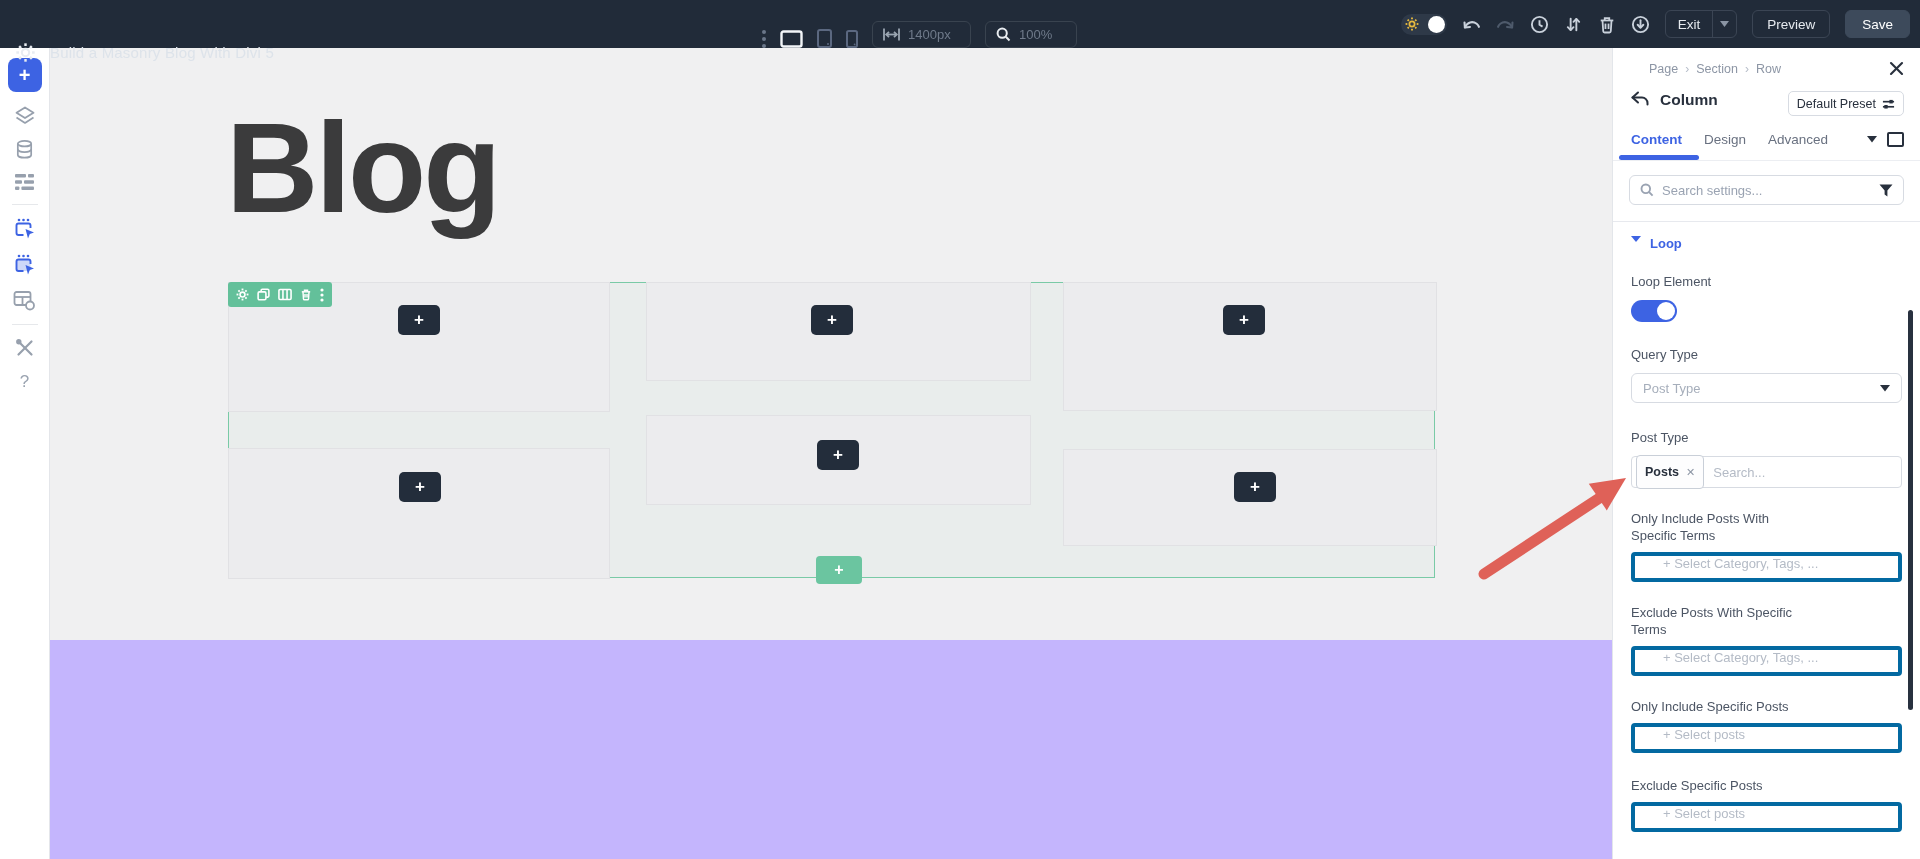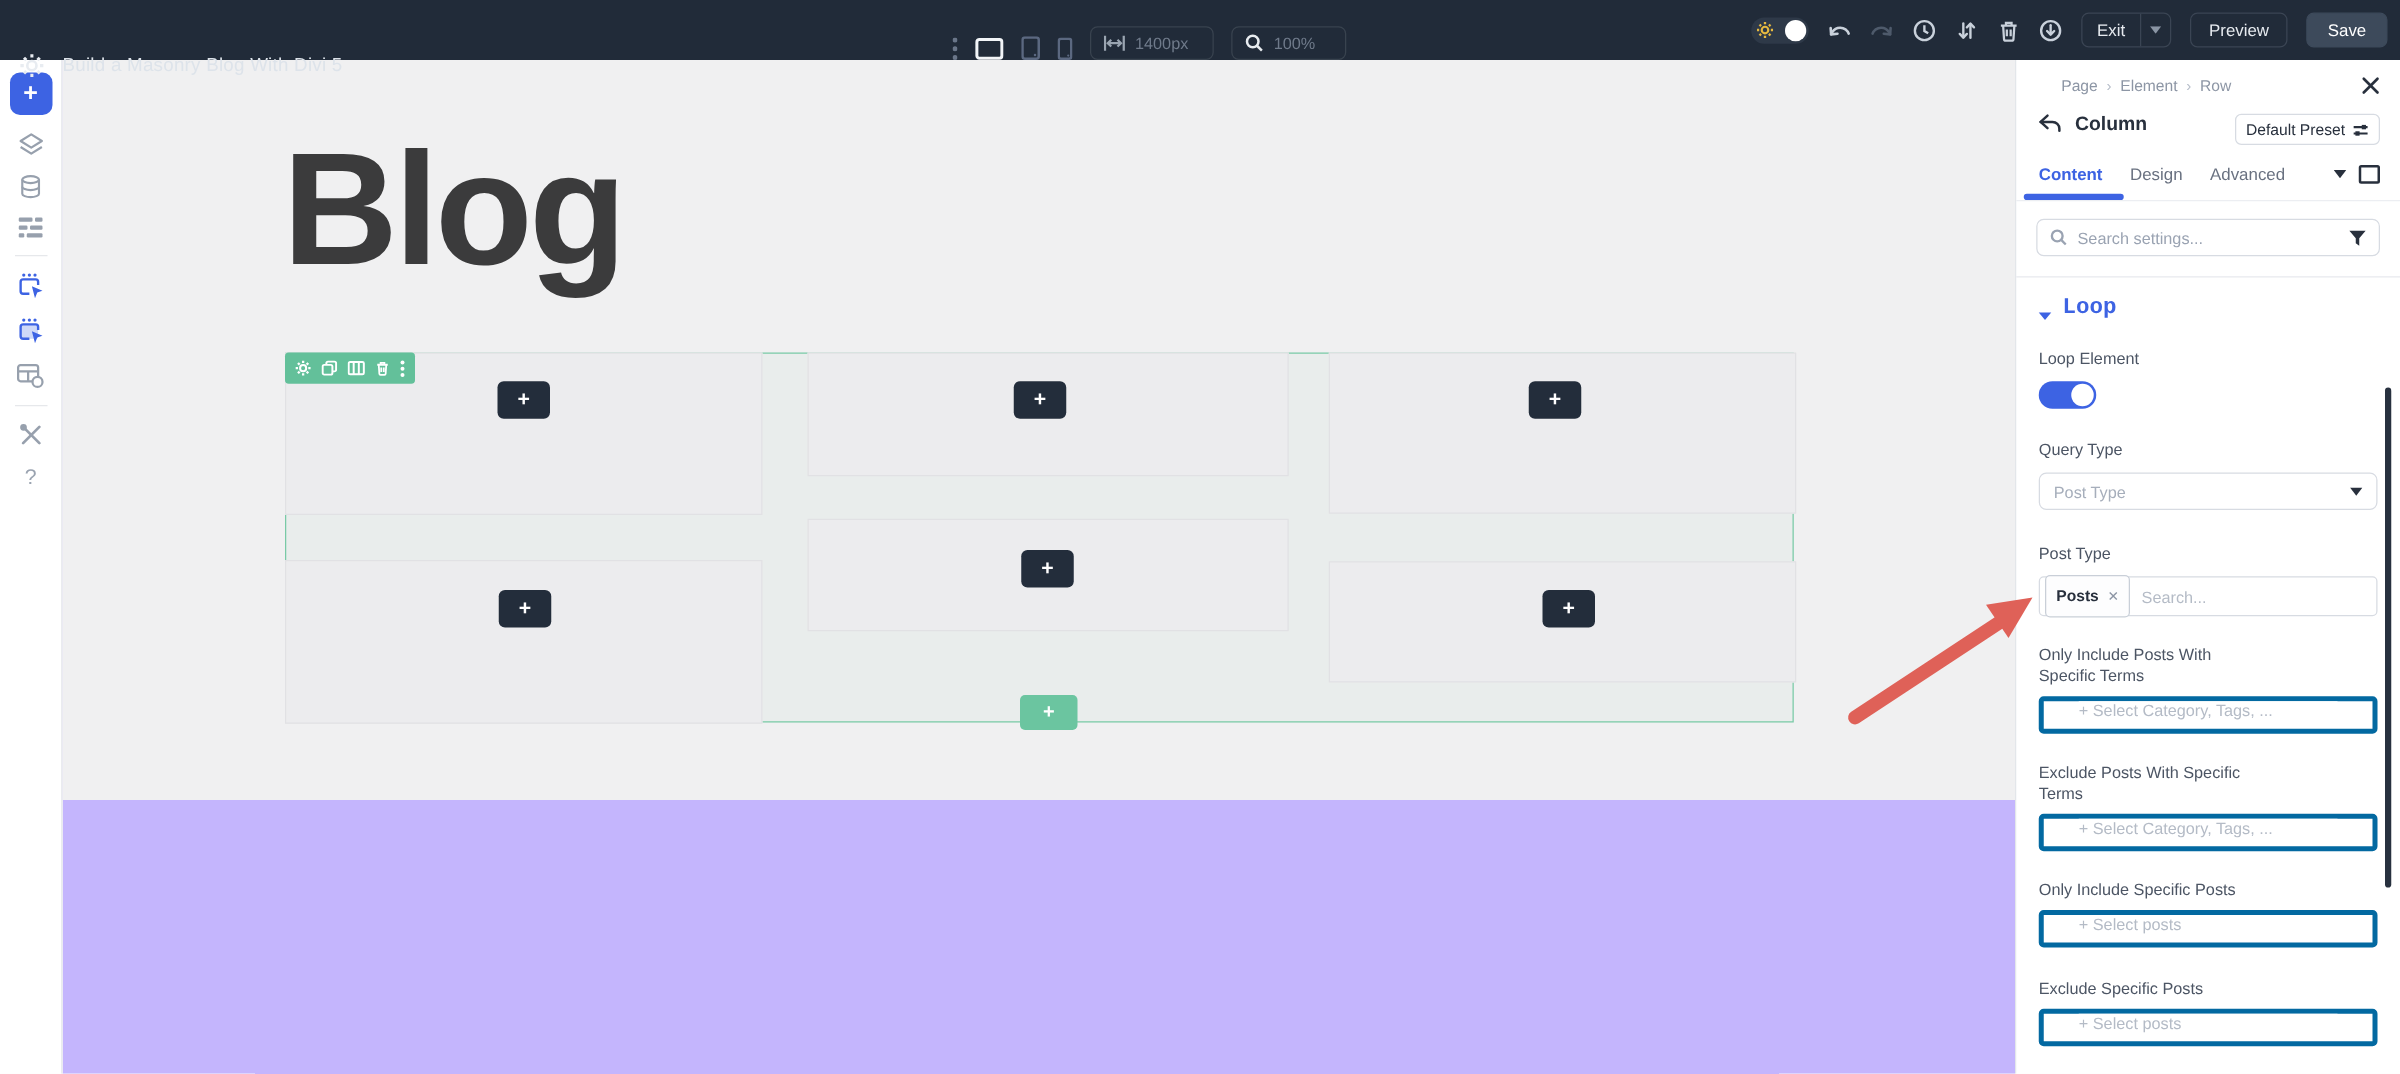--- a/index.html
+++ b/index.html
@@ -72,21 +72,21 @@
   .tab-square { width:17px; height:15px; border:2px solid #28303d; border-radius:2px; cursor:pointer; }
   .tab-underline-wrap { position:relative; height:6px; margin-top:8px; border-bottom:1px solid #eceef2; }
   .tab-underline { position:absolute; left:6px; top:0; width:80px; height:5px; border-radius:3px; background:#3d63e3; }
   .search-row { margin:14px 16px 0; height:30px; border:1px solid #d7dbe2; border-radius:6px; display:flex; align-items:center; padding:0 10px; gap:8px; }
   .search-row input { flex:1; border:none; outline:none; font-size:13px; color:#4c5564; font-family:inherit; }
   .search-row input::placeholder { color:#9aa3b2; }
   .search-ic { color:#9aa3b2; }
   .funnel-ic { color:#28303d; cursor:pointer; }
   .p-div { margin-top:16px; border-top:1px solid #e7e9ee; }
   .loop-sec { padding:0 18px; }
-  .loop-head { margin-top:14px; display:flex; align-items:flex-end; gap:9px; color:#3d63e3; font-weight:600; font-size:18px; cursor:pointer;font-family:Liberation Mono, monospace; }
+  .loop-head { margin-top:14px; display:flex; align-items:flex-start; gap:9px; color:#3d63e3; font-weight:600; font-size:13px; cursor:pointer; }
   .loop-head .tri { width:0; height:0; border-left:5px solid transparent; border-right:5px solid transparent; border-top:6px solid #3d63e3; }
   .f-label { margin-top:22px; color:#4c5564; line-height:17px; }
   .toggle { margin-top:10px; width:46px; height:22px; border-radius:11px; background:#3d63e3; position:relative; cursor:pointer; }
   .toggle .knob { position:absolute; right:2px; top:2px; width:18px; height:18px; border-radius:50%; background:#fff; }
   .sel { margin-top:10px; height:30px; border:1px solid #d7dbe2; border-radius:6px; display:flex; align-items:center; padding:0 11px; color:#a6aebb; cursor:pointer; }
   .sel .car { margin-left:auto; color:#28303d; }
   .chip-input { margin-top:10px; height:32px; border:1px solid #d7dbe2; border-radius:4px; display:flex; align-items:center; padding:0 4px; }
   .chip { height:24px; border:1px solid #c9cfd8; border-radius:4px; background:#fdfdfe; display:flex; align-items:center; gap:7px; padding:16px 8px; font-size:12.5px; font-weight:600; color:#28303d; }
   .chip .x { color:#8d96a5; font-size:11px; font-weight:400; cursor:pointer; }
   .chip-input input { flex:1; min-width:20px; margin-left:9px; border:none; outline:none; font-size:13px; font-family:inherit; color:#4c5564; }
@@ -388,21 +388,21 @@
   <span class="p-close">
     <svg width="15" height="15" viewBox="0 0 15 15" fill="none" stroke="currentColor" stroke-width="2.1" stroke-linecap="round">
         <line x1="2" y1="2" x2="13" y2="13"></line>
         <line x1="13" y1="2" x2="2" y2="13"></line>
       </svg>
   </span>
 
   <div class="crumbs">
     <span class="crumb">Page</span>
     <span class="sep">›</span>
-    <span class="crumb">Element</span>
+    <span class="crumb">Section</span>
     <span class="sep">›</span>
     <span class="crumb">Row</span>
   </div>
 
   <div class="p-head">
     <span class="p-back">
       <svg width="18" height="15" viewBox="0 0 18 15" fill="none" stroke="currentColor" stroke-width="2" stroke-linecap="round" stroke-linejoin="round">
           <polyline points="7,1.5 1.5,6.5 7,11.5"></polyline>
           <path d="M1.5 6.5 h9.5 a5.5 5.5 0 0 1 5.5 5.5 v1.5"></path>
         </svg>

